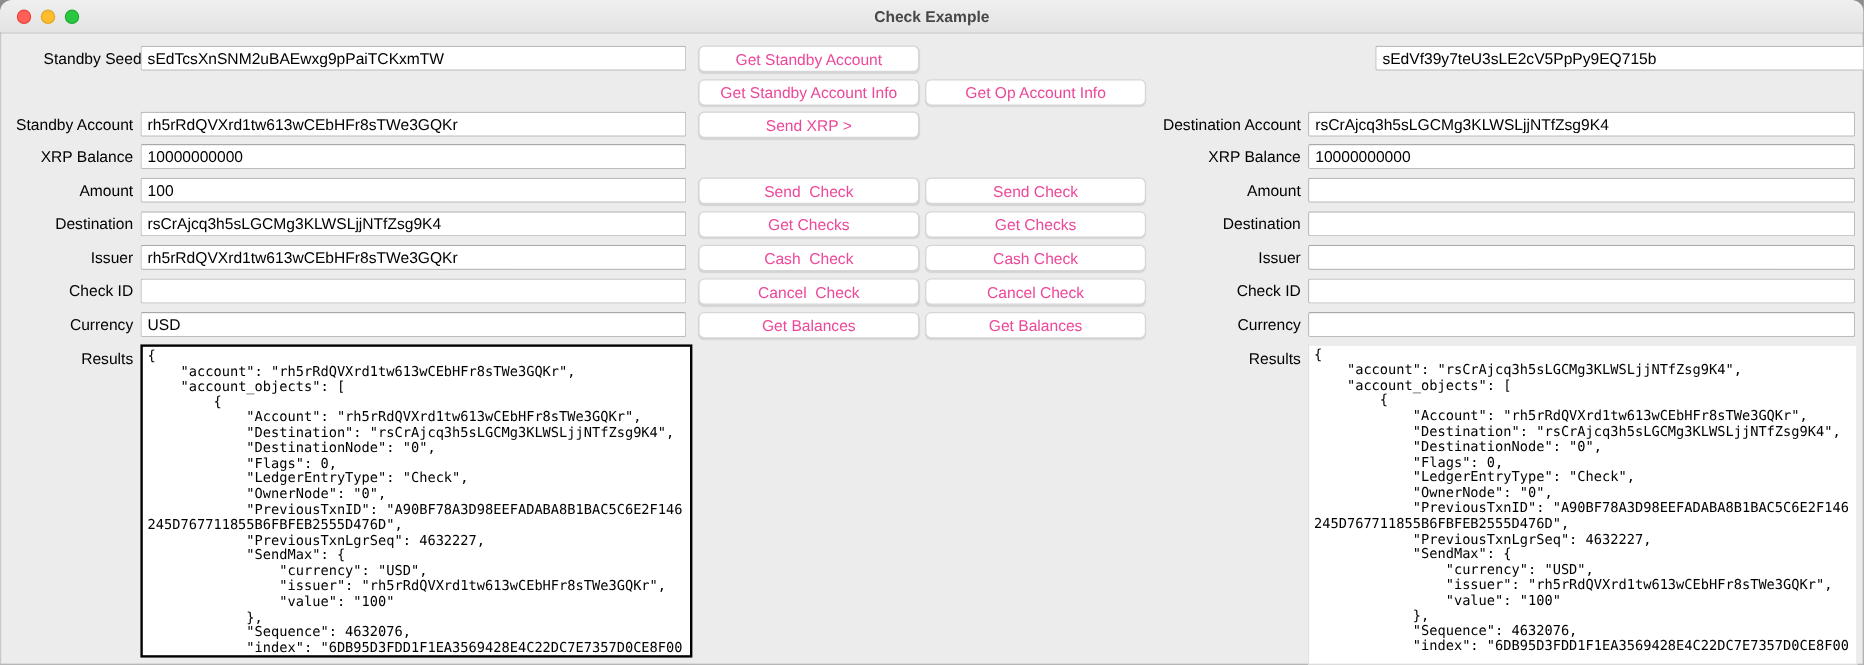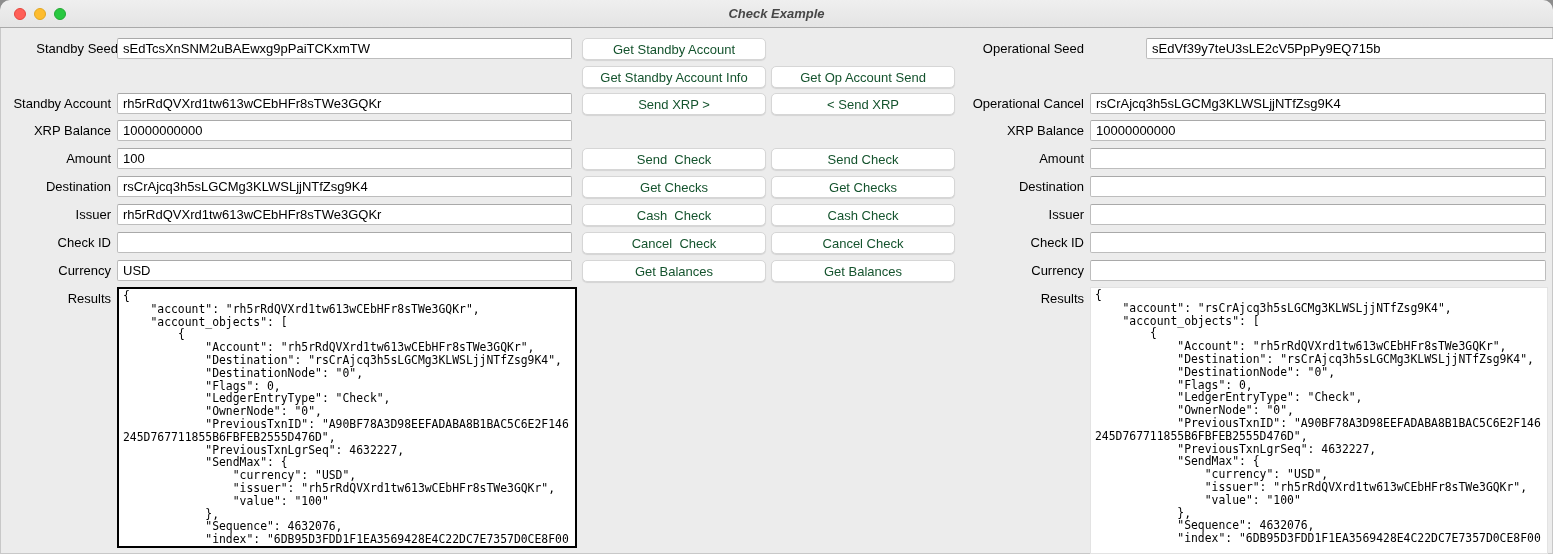--- a/index.html
+++ b/index.html
@@ -7,21 +7,20 @@
     position:relative; width:1553px; height:554px; background:#ececec;
     overflow:hidden; font-family:"Liberation Sans", sans-serif;
     border-radius:10px 10px 0 0;
     box-shadow: inset 0 0 0 1px rgba(0,0,0,0.15);
   }
   .titlebar {
     position:absolute; top:0; left:0; right:0; height:27px;
     background:linear-gradient(#efefef, #e4e4e4);
     border-bottom:1px solid #a9a9a9;
     border-radius:10px 10px 0 0;
-    font-style:italic;
   }
   .title {
     position:absolute; left:0; right:0; top:0; height:27px; line-height:27px;
     text-align:center; font-size:13px; font-weight:bold; color:#474747;
   }
   .tl { position:absolute; top:8px; width:12px; height:12px; border-radius:50%; box-sizing:border-box; }
   .tl.red    { left:14px; background:#ff5f57; border:1px solid #e5463e; }
   .tl.yellow { left:34px; background:#febc2e; border:1px solid #e0a723; }
   .tl.green  { left:54px; background:#28c840; border:1px solid #24a834; }
   .label {
@@ -29,21 +28,21 @@
     font-size:13px; color:#000; text-align:right;
   }
   .input {
     position:absolute; height:21px; box-sizing:border-box; background:#fff;
     border:1px solid #bdbdbd; border-top-color:#a9a9a9; border-radius:2px;
     font:13px "Liberation Sans", sans-serif; padding:0 5px; color:#000; outline:none;
   }
   .btn {
     position:absolute; height:22px; box-sizing:border-box; background:#fff;
     border:1px solid #d6d6d6; border-radius:5px;
-    font:13px "Liberation Sans", sans-serif; color:#14532d; text-align:center;
+    font:13px "Liberation Sans", sans-serif; color:#ec4899; text-align:center;
     box-shadow:0 1px 1px rgba(0,0,0,0.10); white-space:pre; padding:0; cursor:default;
   }
   .results {
     position:absolute; box-sizing:border-box; background:#fff;
     font:11.4px/12.8px "DejaVu Sans Mono", monospace; color:#000;
     white-space:pre-wrap; word-break:break-all; overflow:hidden; padding:1px 4px;
   }
   .results.focused { border:2px solid #000000; }
   .results.plain   { border:1px solid #e3e3e3; }
 </style>
@@ -99,31 +98,29 @@
 
   <button class="btn" style="left:582px;top:38px;width:184px">Get Standby Account</button>
   <button class="btn" style="left:582px;top:66px;width:184px">Get Standby Account Info</button>
   <button class="btn" style="left:582px;top:93px;width:184px">Send XRP &gt;</button>
   <button class="btn" style="left:582px;top:148px;width:184px">Send  Check</button>
   <button class="btn" style="left:582px;top:176px;width:184px">Get Checks</button>
   <button class="btn" style="left:582px;top:204px;width:184px">Cash  Check</button>
   <button class="btn" style="left:582px;top:232px;width:184px">Cancel  Check</button>
   <button class="btn" style="left:582px;top:260px;width:184px">Get Balances</button>
 
-  <button class="btn" style="left:771px;top:66px;width:184px">Get Op Account Send</button>
-  <button class="btn" style="left:771px;top:93px;width:184px">&lt; Send XRP</button>
+  <button class="btn" style="left:771px;top:66px;width:184px">Get Op Account Info</button>
   <button class="btn" style="left:771px;top:148px;width:184px">Send Check</button>
   <button class="btn" style="left:771px;top:176px;width:184px">Get Checks</button>
   <button class="btn" style="left:771px;top:204px;width:184px">Cash Check</button>
   <button class="btn" style="left:771px;top:232px;width:184px">Cancel Check</button>
   <button class="btn" style="left:771px;top:260px;width:184px">Get Balances</button>
 
-  <div class="label" style="left:900px;width:184px;top:38px">Operational Seed</div>
   <input class="input" style="left: 1146px; top: 38px; width: 456px;" value="sEdVf39y7teU3sLE2cV5PpPy9EQ715b">
-  <div class="label" style="left:900px;width:184px;top:93px">Operational Cancel</div>
+  <div class="label" style="left:900px;width:184px;top:93px">Destination Account</div>
   <input class="input" style="left: 1090px; top: 93px; width: 456px;" value="rsCrAjcq3h5sLGCMg3KLWSLjjNTfZsg9K4">
   <div class="label" style="left:900px;width:184px;top:120px">XRP Balance</div>
   <input class="input" style="left: 1090px; top: 120px; width: 456px;" value="10000000000">
   <div class="label" style="left:900px;width:184px;top:148px">Amount</div>
   <input class="input" style="left: 1090px; top: 148px; width: 456px;" value="">
   <div class="label" style="left:900px;width:184px;top:176px">Destination</div>
   <input class="input" style="left: 1090px; top: 176px; width: 456px;" value="">
   <div class="label" style="left:900px;width:184px;top:204px">Issuer</div>
   <input class="input" style="left: 1090px; top: 204px; width: 456px;" value="">
   <div class="label" style="left:900px;width:184px;top:232px">Check ID</div>

